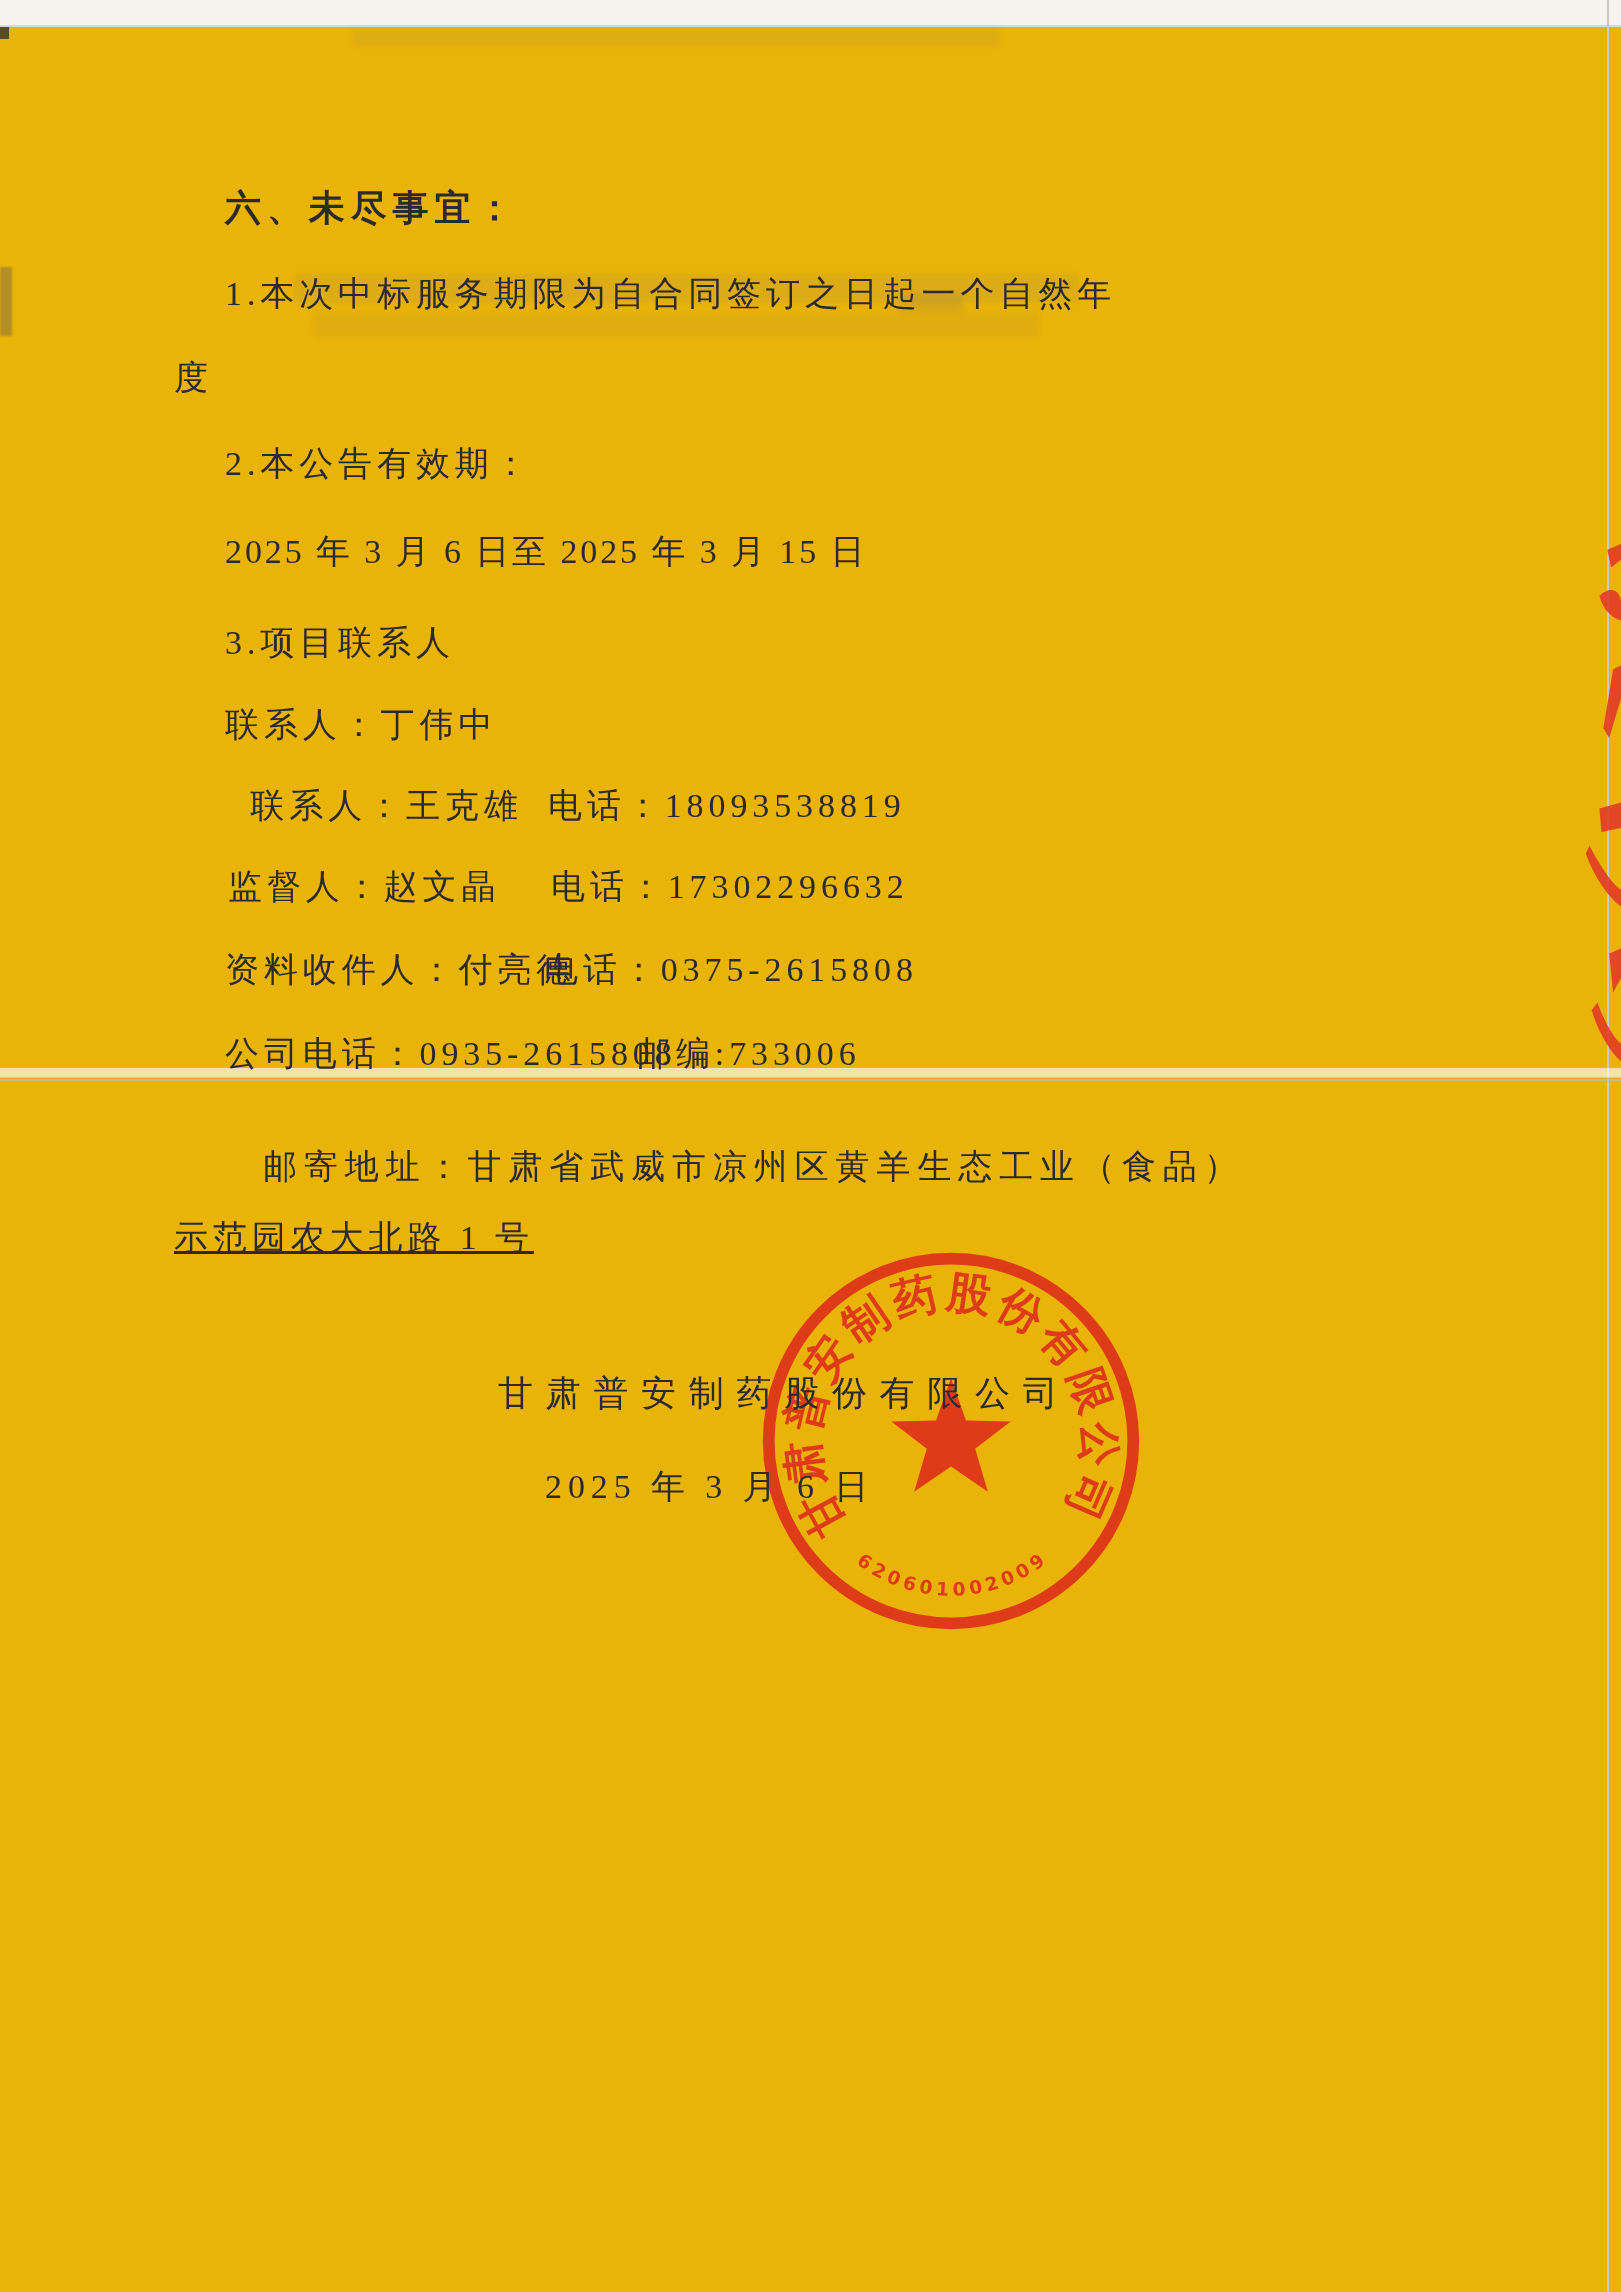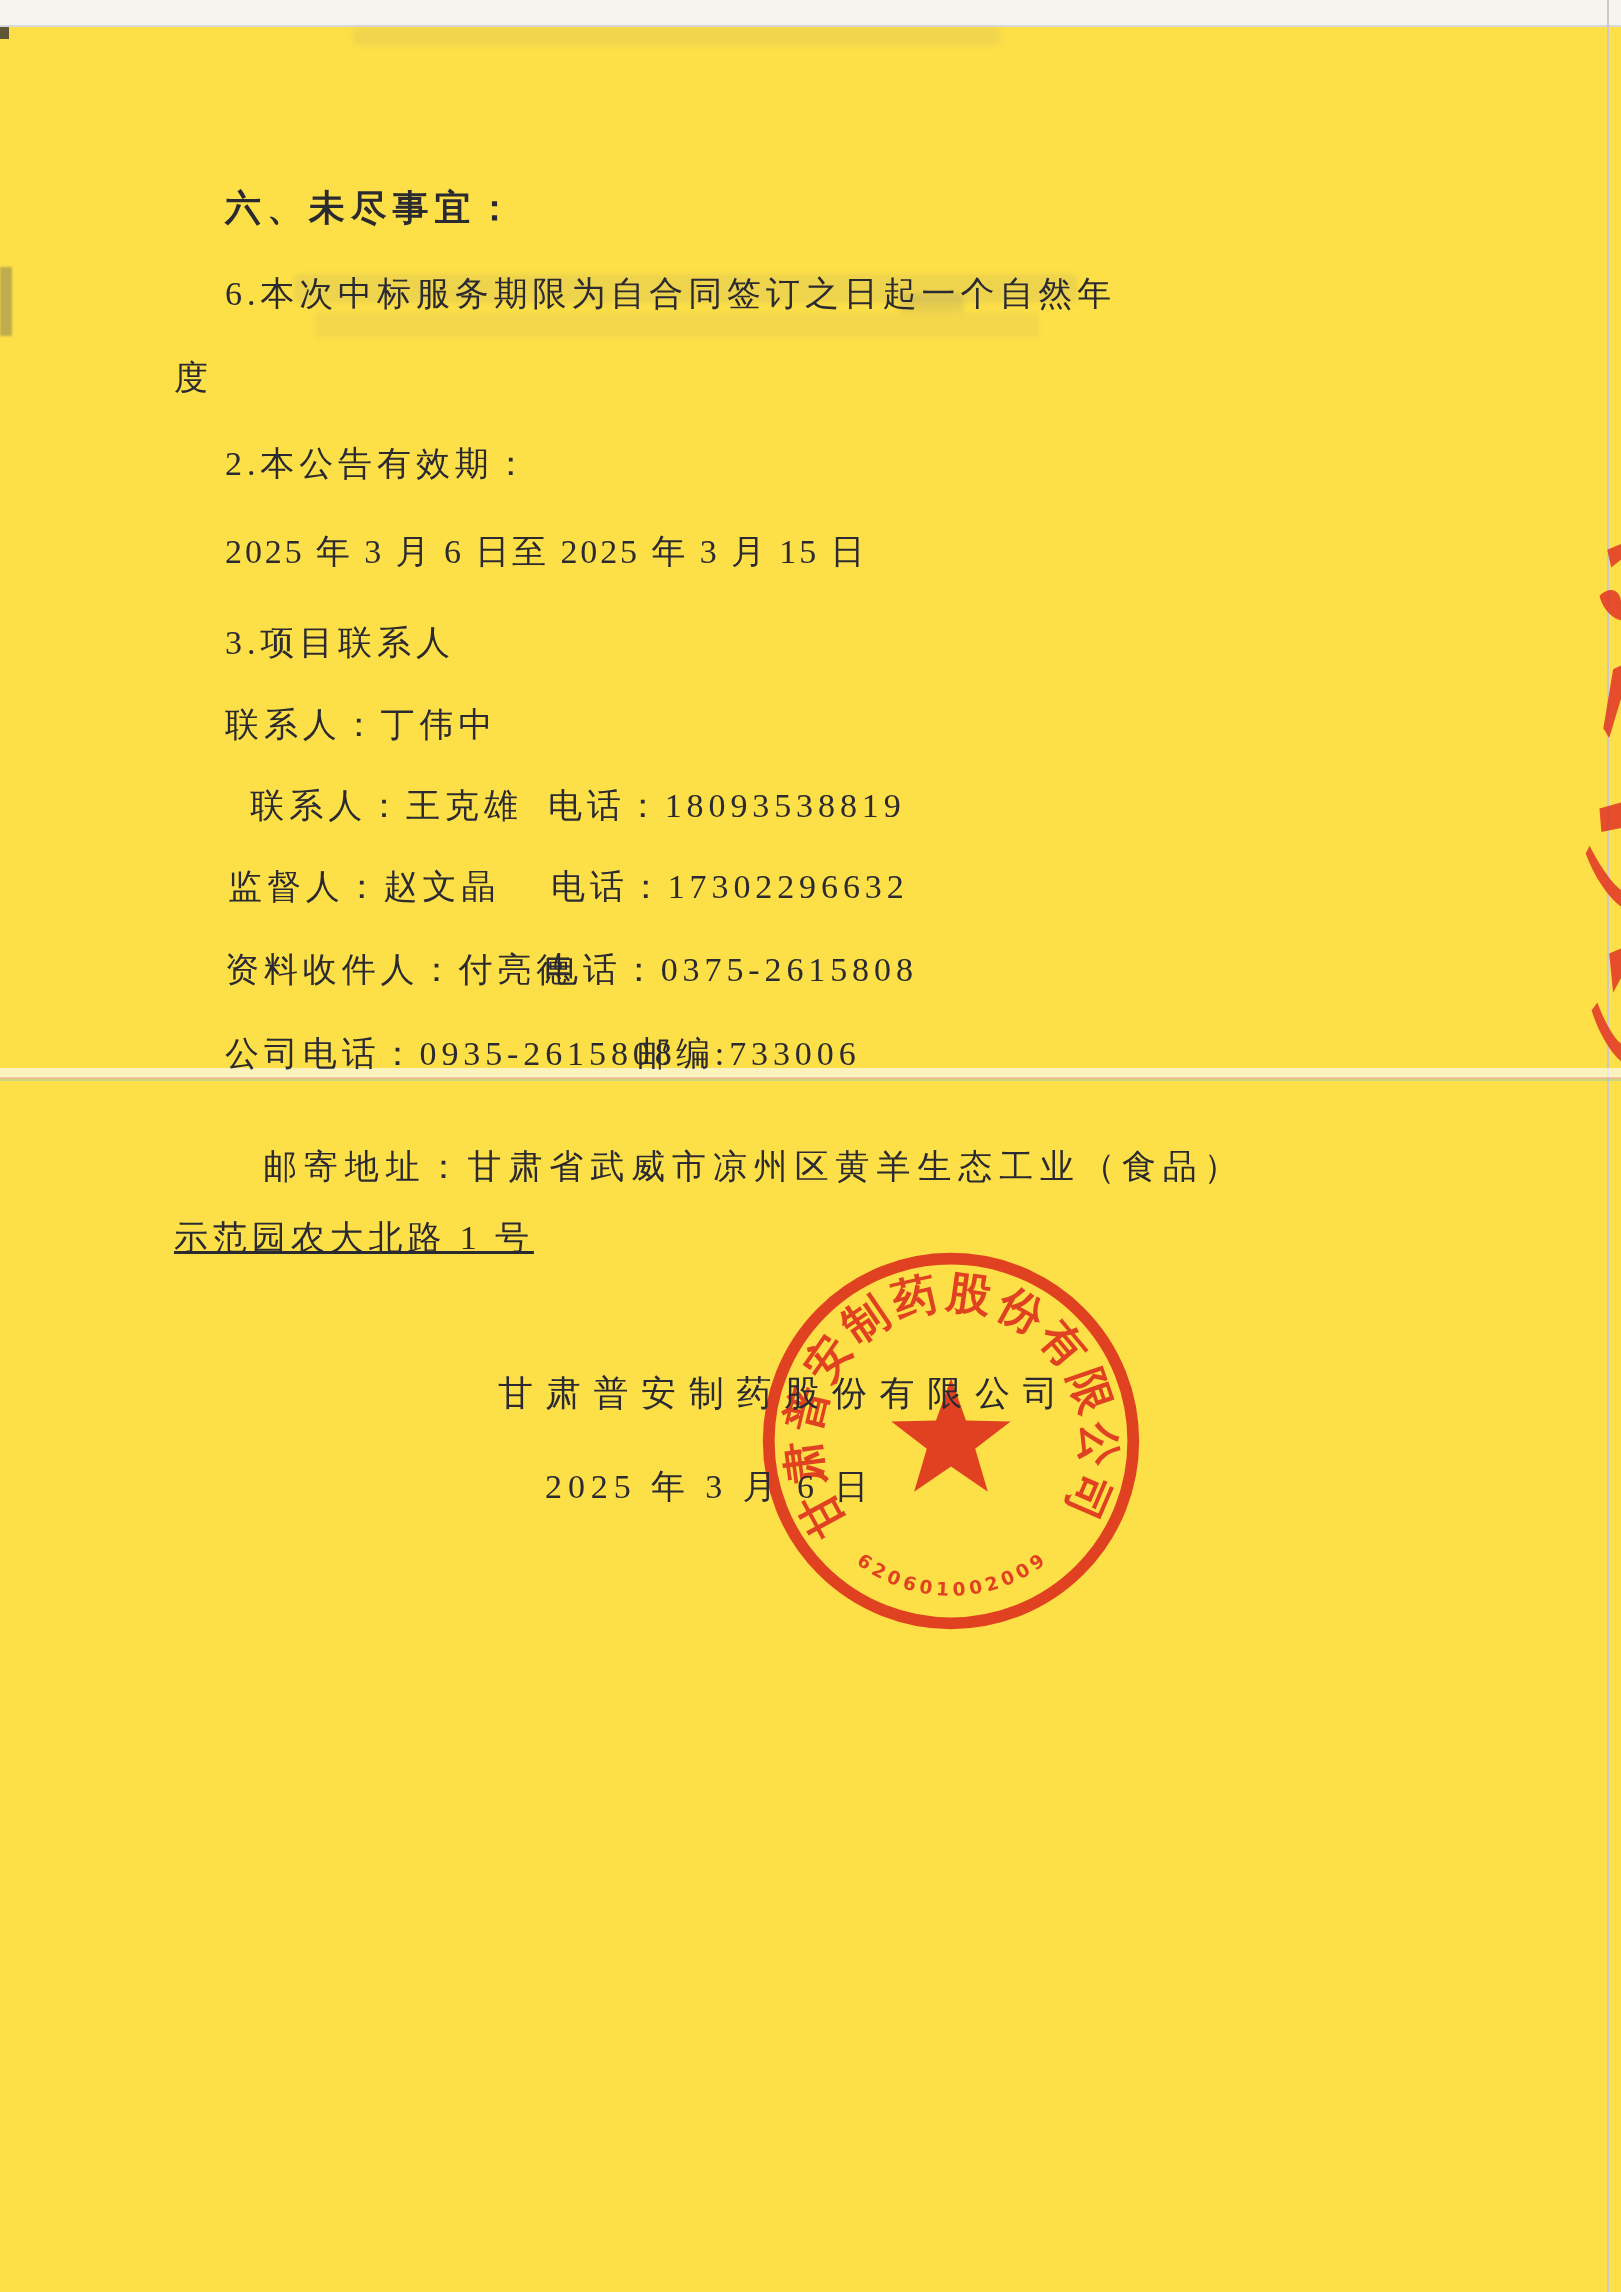--- a/index.html
+++ b/index.html
@@ -1,19 +1,19 @@
 <!DOCTYPE html>
 <html><head>
 <meta charset="utf-8">
 <style>
   html,body{margin:0;padding:0;background:#e8e7ed;}
   #page{
     position:relative;
     width:1621px;height:2293px;
-    background:#fde047;
+    background:#eab308;
     overflow:hidden;
     font-family:"Liberation Serif","DejaVu Serif",serif;
     color:#2b2a31;
   }
   
   .top-strip{
     position:absolute;left:0;top:0;width:100%;height:24.5px;
     background:#f6f4ee;border-bottom:2px solid #d9d8db;
   }
   
@@ -65,21 +65,21 @@
   <div class="page-edge"></div>
 
   <div class="ghost g1"></div>
   <div class="ghost g2"></div>
   <div class="ghost g3"></div>
   <div class="ghost g4"></div>
   <div class="smudge"></div>
   <div class="dot"></div>
 
   <div class="txt heading" style="left:225px;top:184px;">六、未尽事宜：</div>
-  <div class="txt" style="left:225px;top:271px;">6.本次中标服务期限为自合同签订之日起一个自然年</div>
+  <div class="txt" style="left:225px;top:271px;">1.本次中标服务期限为自合同签订之日起一个自然年</div>
   <div class="txt" style="left:174px;top:355px;">度</div>
   <div class="txt" style="left:225px;top:441px;">2.本公告有效期：</div>
   <div class="txt" style="left:225px;top:529px;letter-spacing:2.9px;">2025 年 3 月 6 日至 2025 年 3 月 15 日</div>
   <div class="txt" style="left:225px;top:620px;">3.项目联系人</div>
 
   <div class="txt contact-row row-a" style="left:225px;top:702px;">
     <span class="c1">联系人：丁伟中</span>
   </div>
   <div class="txt contact-row row-b" style="left:225px;top:783px;text-align:center;">
     <span class="c1">联系人：王克雄</span>

